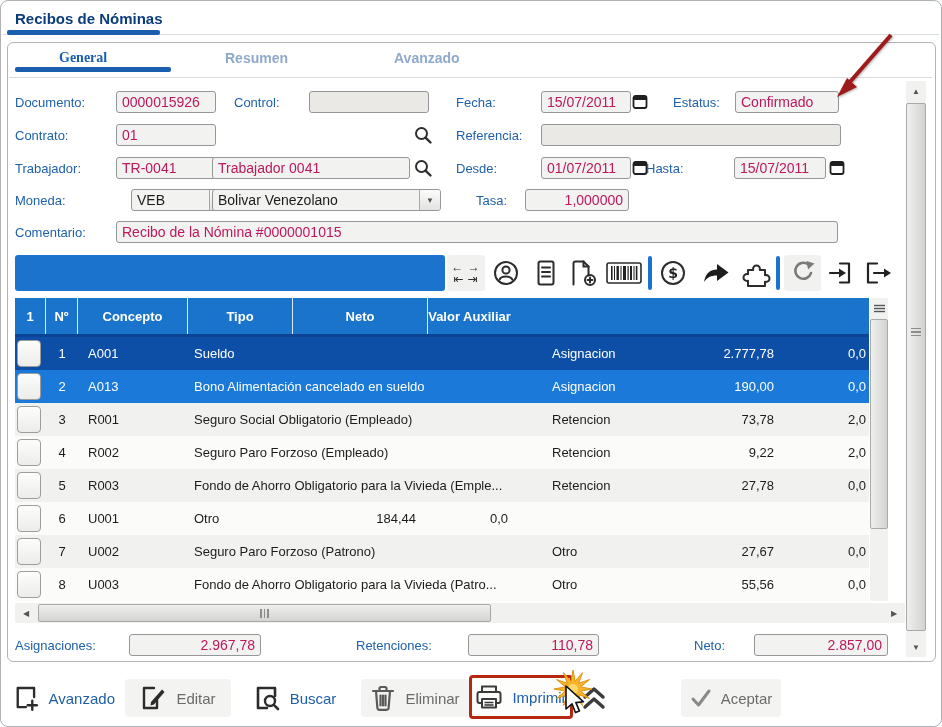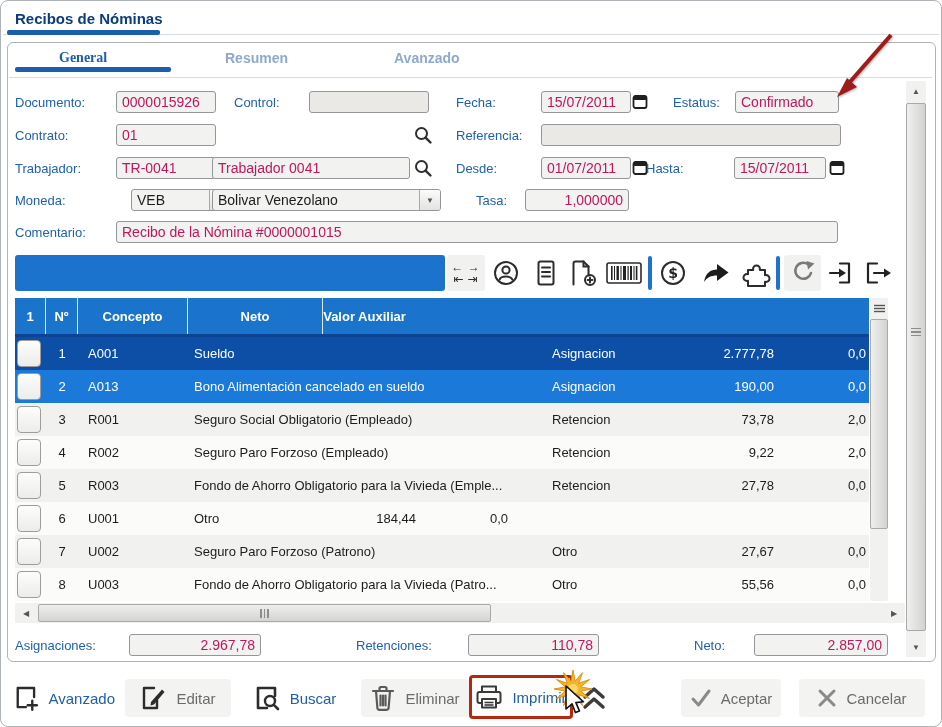--- a/index.html
+++ b/index.html
@@ -233,20 +233,21 @@
         <line x1="11" y1="14" x2="22" y2="14"></line>
         <polygon points="21,9.5 28,14 21,18.5" fill="#222" stroke="none"></polygon>
       </svg>
   </div>
 
   <div class="tbl">
     <div class="thead">
       <div class="hc c0">1</div>
       <div class="hc c1">Nº</div>
       <div class="hc c2">Concepto</div>
+      <div class="hc c4">Tipo</div>
       <div class="hc c5">Neto</div>
       <div class="hc c6">Valor Auxiliar</div>
     </div>
     <div>
         <div class="trow r-dark">
       <div class="c c0">
             <span class="rowsel"></span>
           </div>
       <div class="c c1">1</div>
       <div class="c c2">A001</div>
@@ -424,27 +425,20 @@
         <path d="M4,12 L13,4 L22,12"></path>
         <path d="M4,22 L13,14 L22,22"></path>
       </svg>
   </div>
   <div class="btn graybg" style="left:680px;width:100px;">
     <svg width="22" height="20" viewBox="0 0 22 20" fill="none" stroke="#8a8a8a" stroke-width="3" stroke-linecap="round" stroke-linejoin="round">
         <path d="M3,11 L8.5,17 L19,3"></path>
       </svg>
     <span class="t-gray">Aceptar</span>
   </div>
-  <div class="btn graybg" style="left:798px;width:126px;">
-    <svg width="20" height="20" viewBox="0 0 20 20" fill="none" stroke="#8a8a8a" stroke-width="3" stroke-linecap="round">
-        <line x1="3" y1="3" x2="17" y2="17"></line>
-        <line x1="17" y1="3" x2="3" y2="17"></line>
-      </svg>
-    <span class="t-gray">Cancelar</span>
-  </div>
 
   <div class="abs" style="left:822px;top:30px;width:76px;height:72px;pointer-events:none;filter:drop-shadow(1.5px 1.5px 1px rgba(0,0,0,.3));">
     <svg width="76" height="72" viewBox="0 0 76 72">
         <line x1="68" y1="4" x2="26" y2="52" stroke="#9e1b1b" stroke-width="4"></line>
         <polygon points="14,66 34,56 24,47" fill="#9e1b1b"></polygon>
       </svg>
   </div>
 
   <div class="abs" style="left:552px;top:668px;pointer-events:none;">
     <svg width="40" height="40" viewBox="0 0 40 40">

